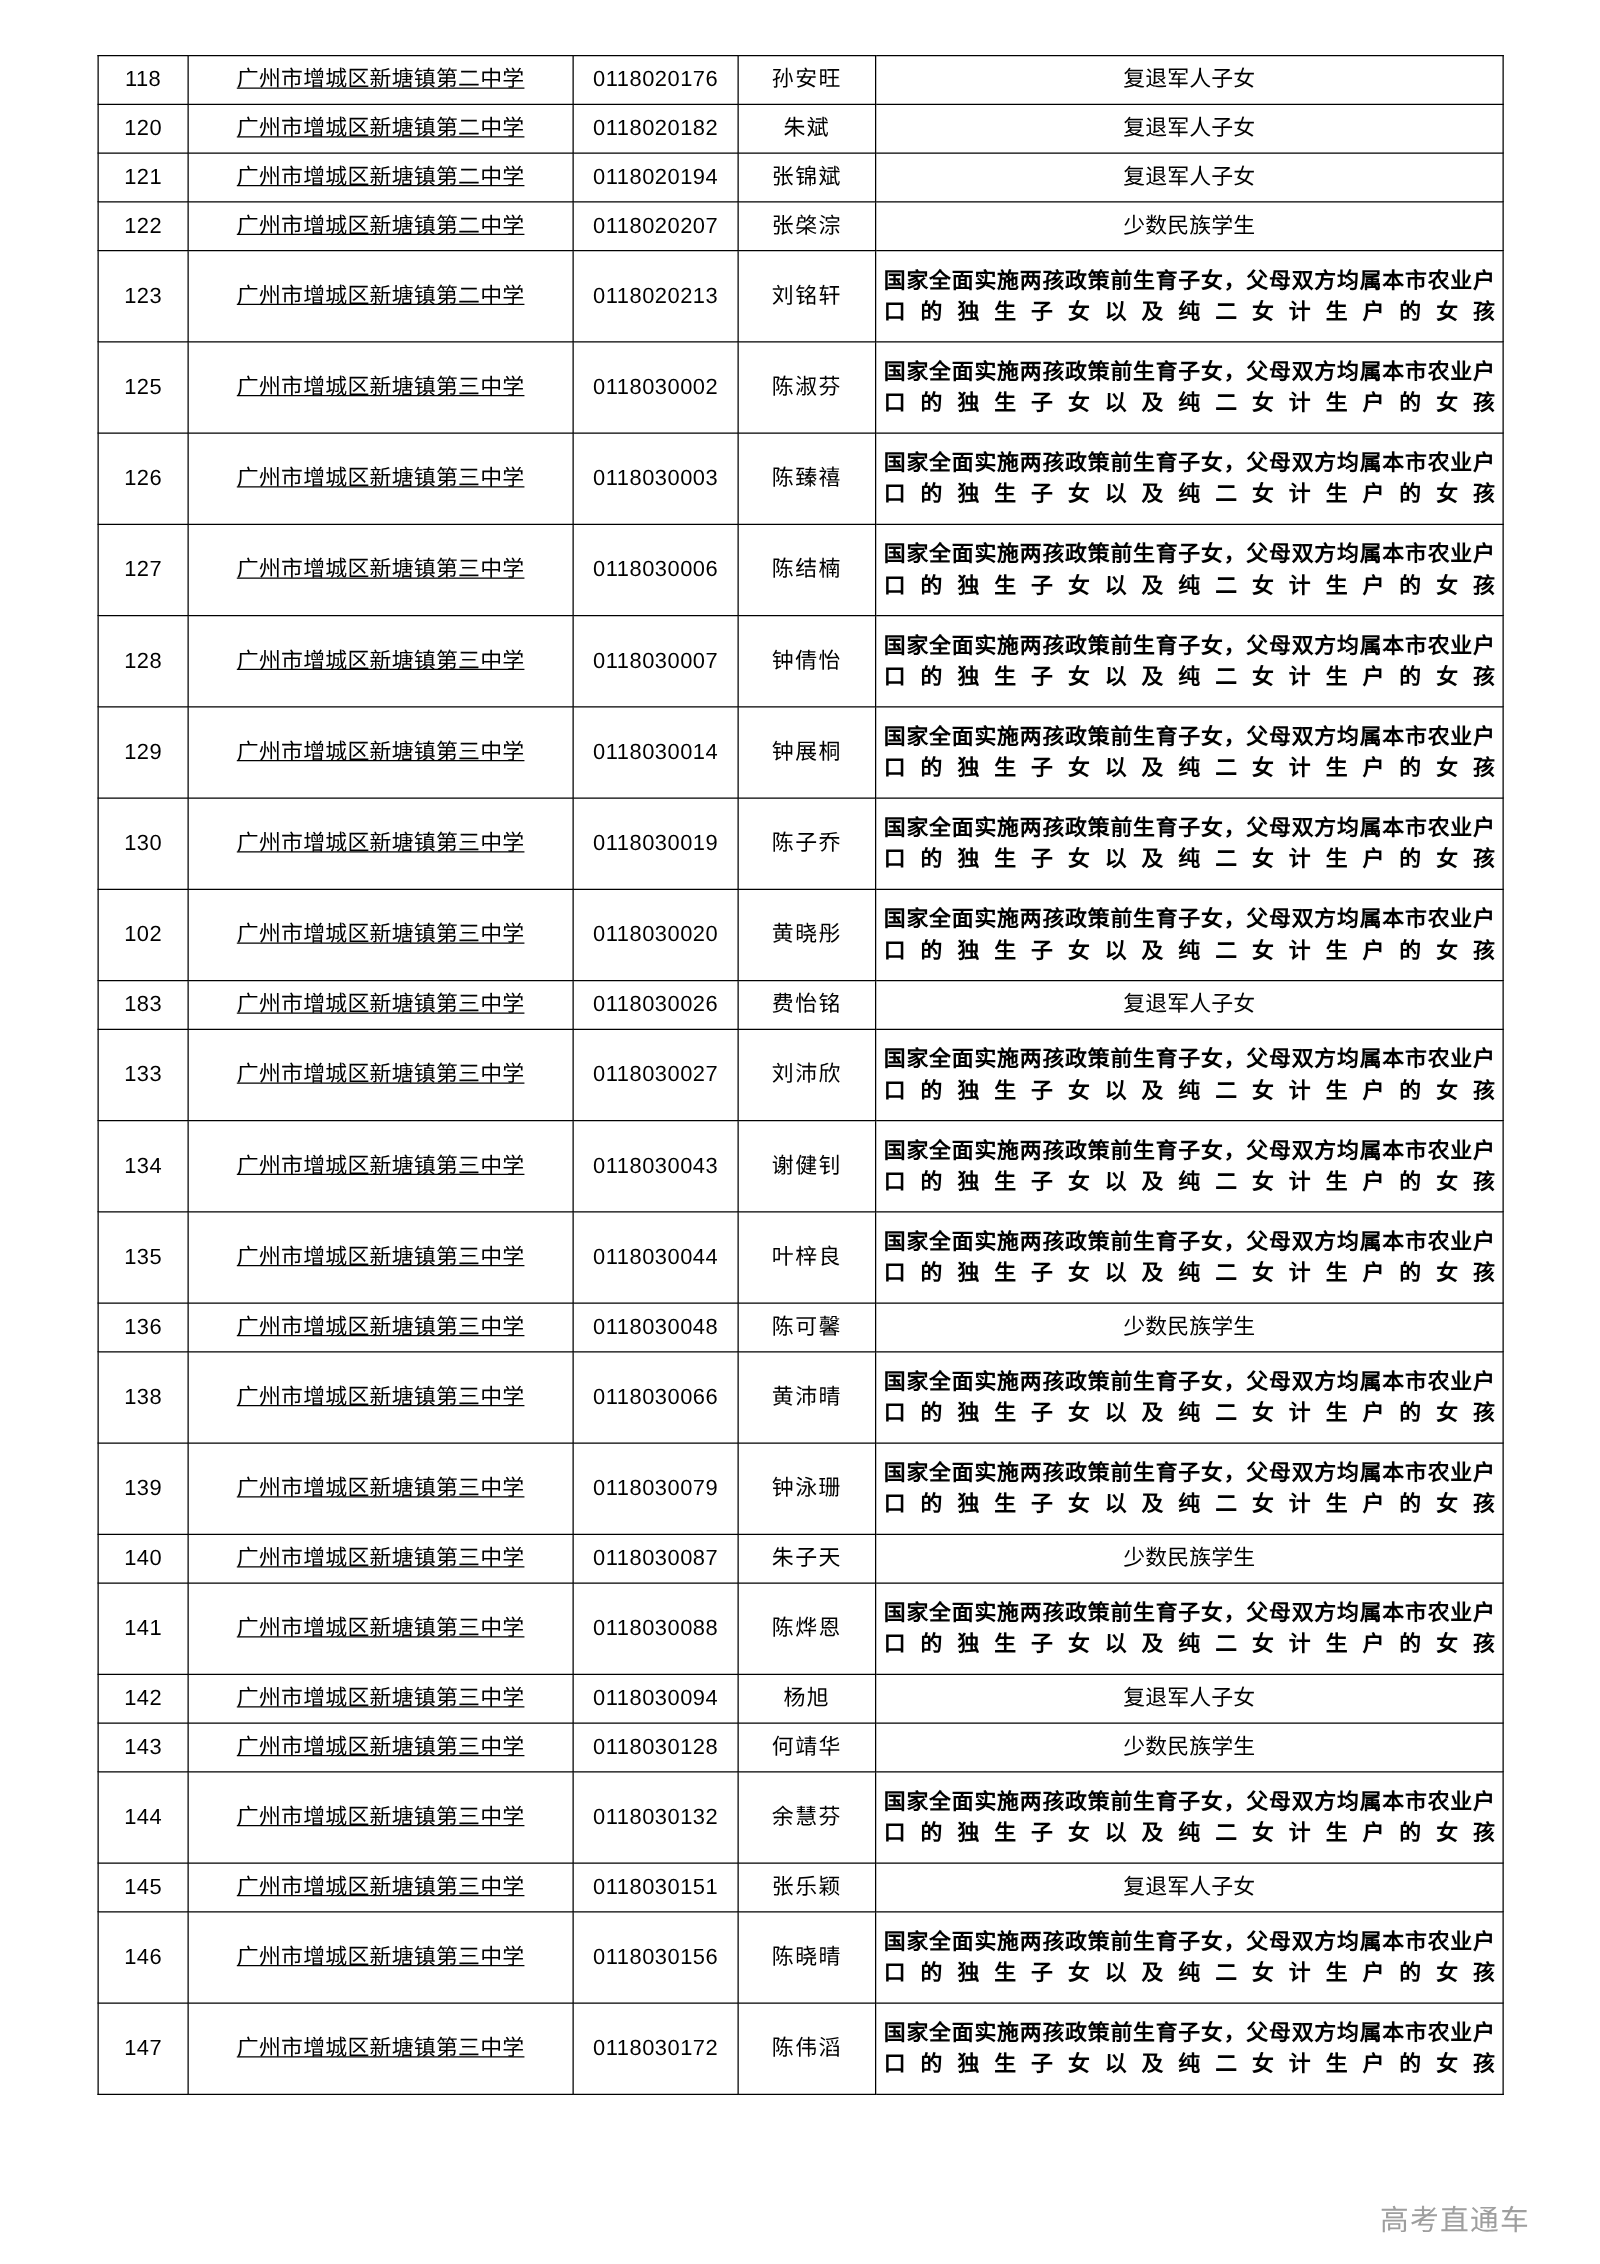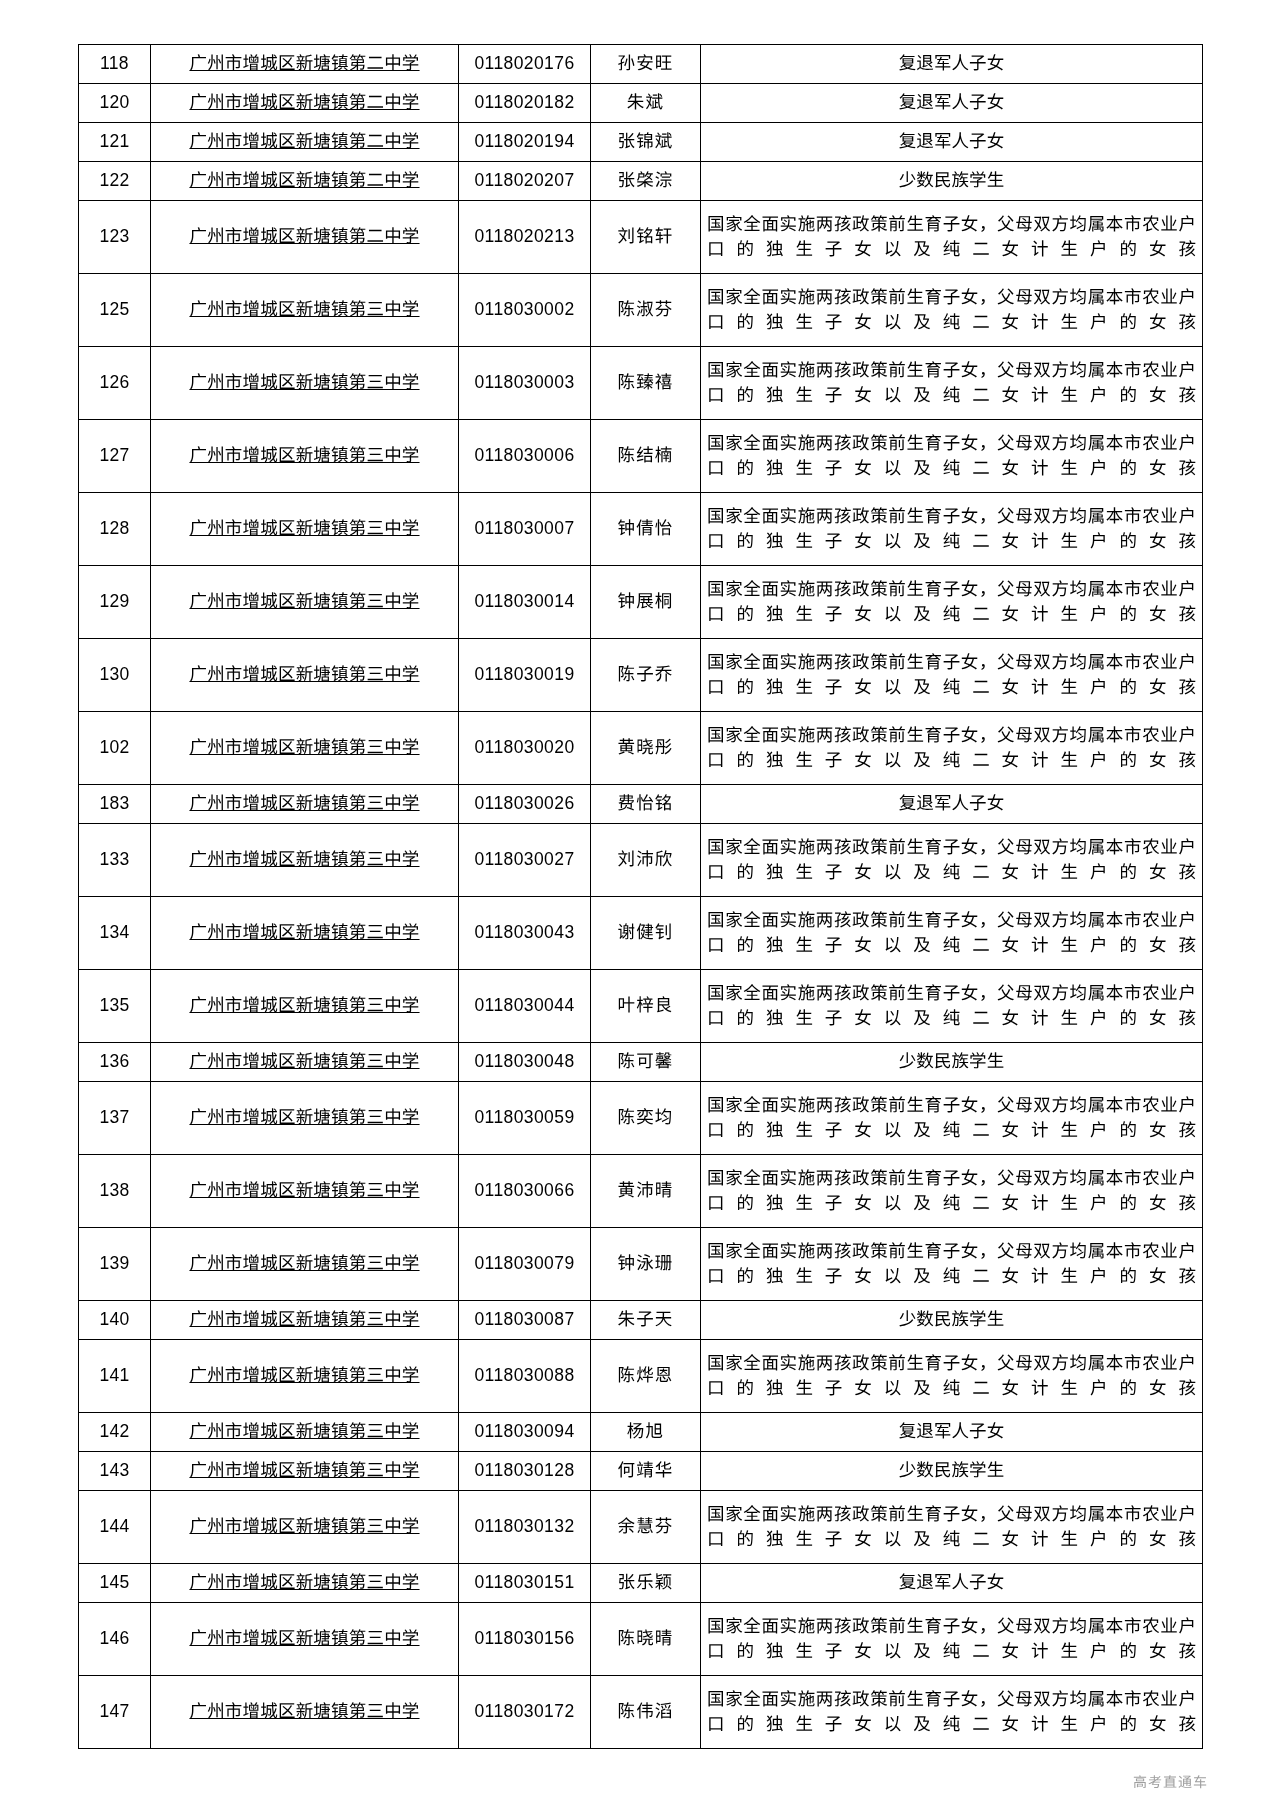--- a/index.html
+++ b/index.html
@@ -47,29 +47,30 @@
   td.school { font-size: 17.5px; letter-spacing: .2px; text-decoration: underline; }
   td.id     { font-size: 17.5px; letter-spacing: .4px; }
   td.name   { font-size: 18px; letter-spacing: 1.2px; margin-left: 28px; }
   td.reason { font-size: 17.5px; letter-spacing: .1px; }
   td.reason.long {
     white-space: normal;
     text-align: justify;
     text-align-last: justify;
     padding: 4px 6px;
     line-height: 1.42;
+    font-weight: bold;
   }
   tr.r-short td { height: 38px; }
   tr.r-tall  td { height: 64px; }
 
   .watermark {
     position: absolute;
-    right: 72px;
+    right: 56px;
     bottom: 20px;
-    font-size: 14px;
+    font-size: 23px;
     color: #8e8e8e;
     letter-spacing: 1px;
     font-family: "Liberation Sans", "DejaVu Sans", sans-serif;
     opacity: .85;
   }
 </style>
 </head>
 <body>
 
 <div class="page">
@@ -196,27 +197,20 @@
           <td class="reason long">国家全面实施两孩政策前生育子女，父母双方均属本市农业户口的独生子女以及纯二女计生户的女孩</td>
         </tr>
         <tr class="r-short">
           <td class="seq">136</td>
           <td class="school">广州市增城区新塘镇第三中学</td>
           <td class="id">0118030048</td>
           <td class="name">陈可馨</td>
           <td class="reason">少数民族学生</td>
         </tr>
         <tr class="r-tall">
-          <td class="seq">137</td>
-          <td class="school">广州市增城区新塘镇第三中学</td>
-          <td class="id">0118030059</td>
-          <td class="name">陈奕均</td>
-          <td class="reason long">国家全面实施两孩政策前生育子女，父母双方均属本市农业户口的独生子女以及纯二女计生户的女孩</td>
-        </tr>
-        <tr class="r-tall">
           <td class="seq">138</td>
           <td class="school">广州市增城区新塘镇第三中学</td>
           <td class="id">0118030066</td>
           <td class="name">黄沛晴</td>
           <td class="reason long">国家全面实施两孩政策前生育子女，父母双方均属本市农业户口的独生子女以及纯二女计生户的女孩</td>
         </tr>
         <tr class="r-tall">
           <td class="seq">139</td>
           <td class="school">广州市增城区新塘镇第三中学</td>
           <td class="id">0118030079</td>

